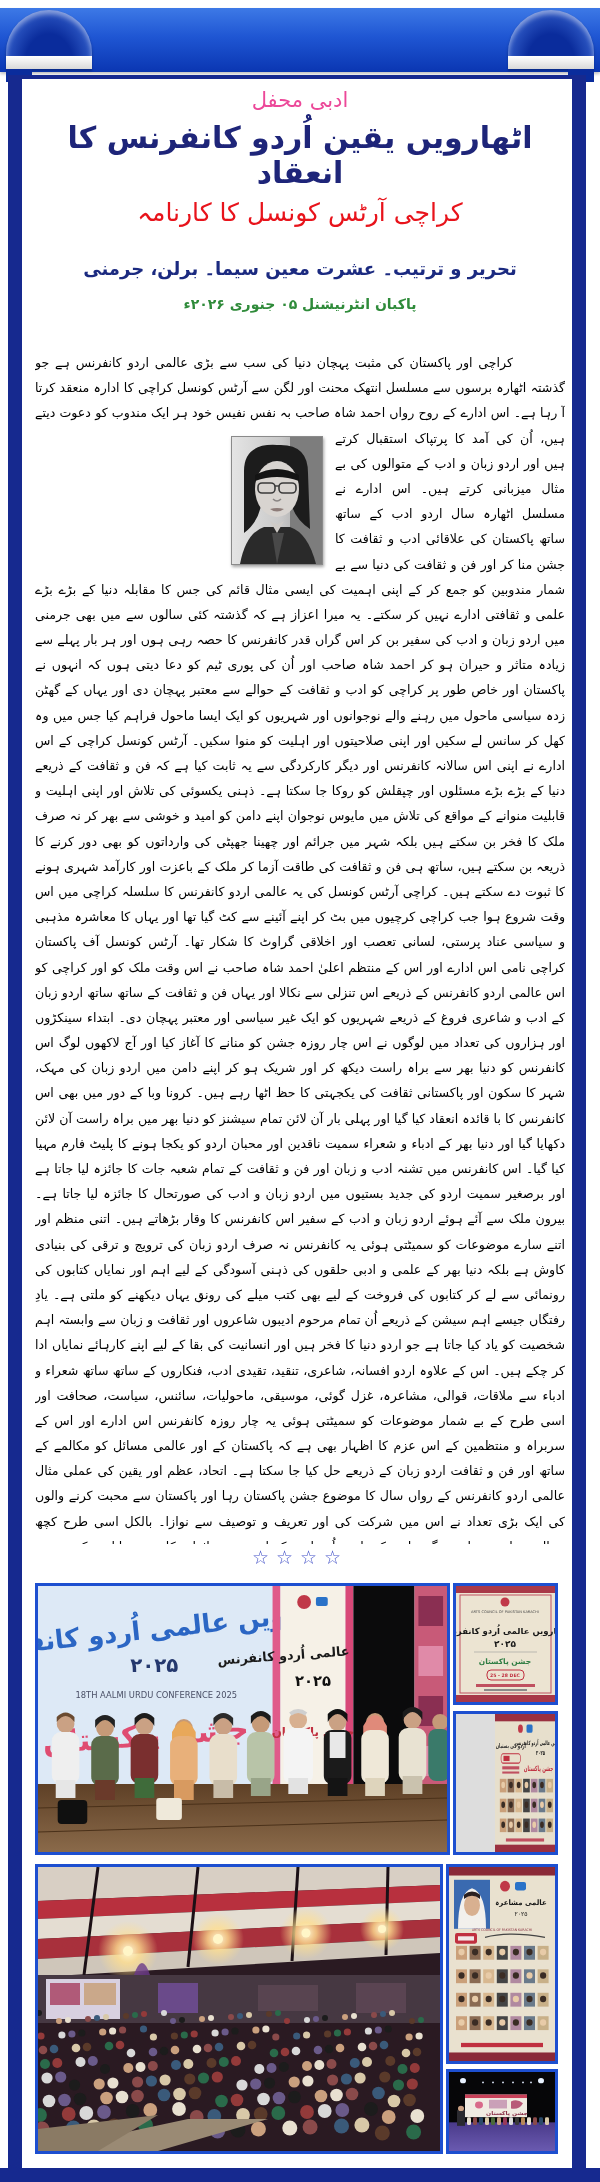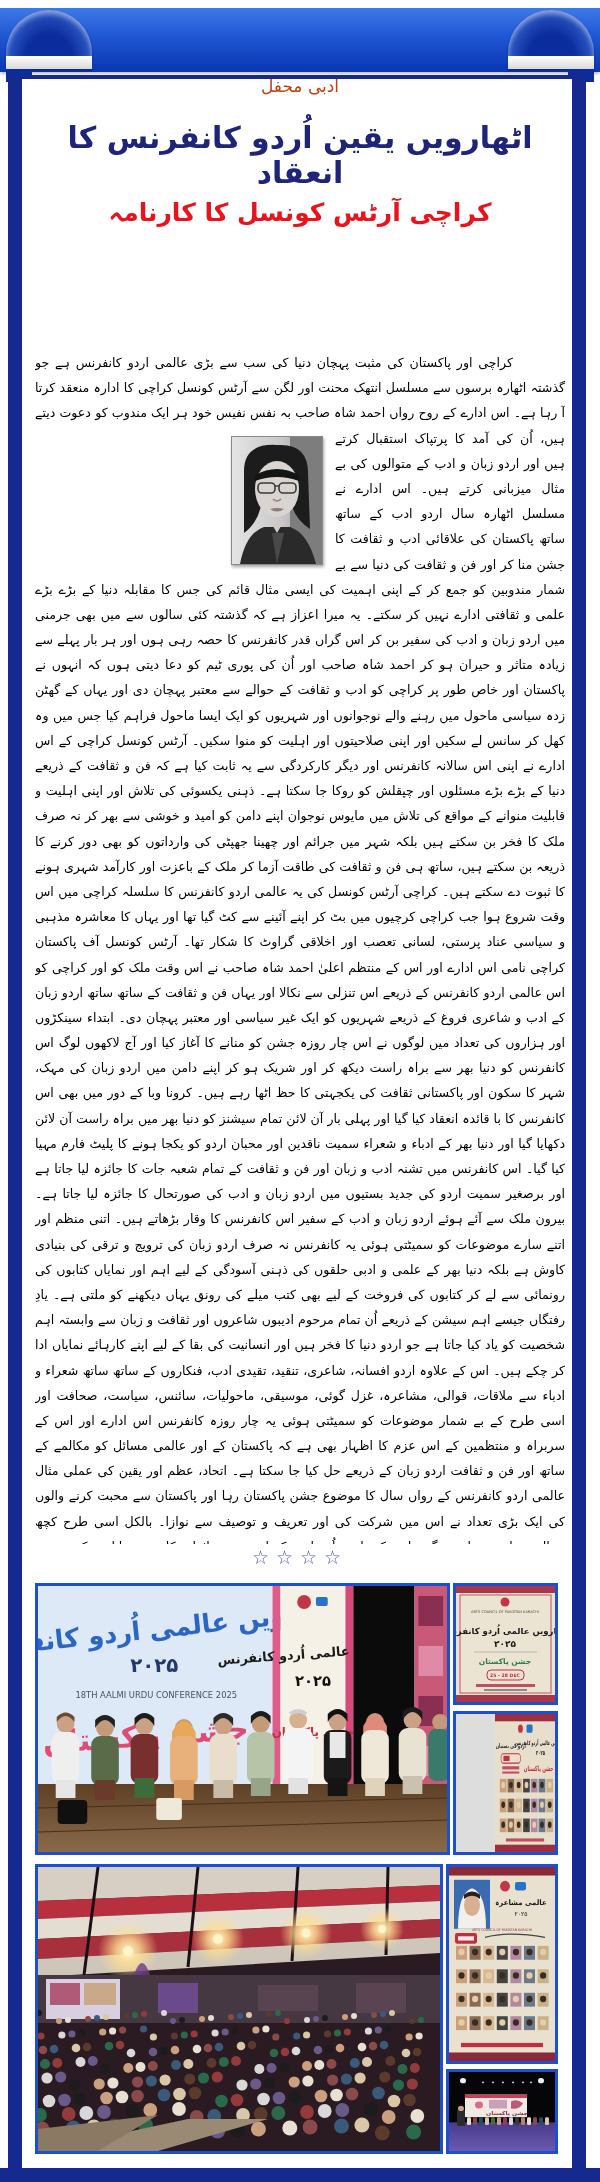--- a/index.html
+++ b/index.html
@@ -21,23 +21,23 @@
   .curl-right .foot{margin-left:60px;}
 
   
   .frame{position:absolute;left:8px;top:75px;width:578px;height:2093px;box-sizing:border-box;
       background:#ffffff;border-left:14px solid #16298f;border-right:14px solid #16298f;
       border-top:4px solid #16298f;}
   .bottom-bar{position:absolute;left:0;top:2168px;width:600px;height:14px;background:#16298f;}
 
   
   .hdr{position:absolute;left:22px;width:556px;text-align:center;direction:rtl;}
-  .section-label{top:76px;color:#c2410c;font-size:17px;}
+  .section-label{top:88px;color:#ec4899;font-size:21px;}
   .headline{top:120px;color:#1e2579;font-size:30px;font-weight:bold;}
-  .subhead{top:198px;color:#e8131b;font-size:25px;font-weight:bold;}
+  .subhead{top:198px;color:#e8131b;font-size:25px;font-weight:normal;}
   .byline{top:258px;color:#1b2a80;font-size:18px;font-weight:bold;}
   .dateline{top:296px;color:#2f8b3a;font-size:14px;font-weight:bold;}
 
   
   .article{position:absolute;left:35px;top:350px;width:530px;height:1194px;overflow:hidden;
       direction:rtl;text-align:justify;color:#000;font-size:12.6px;line-height:2.0;
       text-indent:52px;}
   .author-photo{float:left;width:90px;height:127px;margin:10px 12px 8px 196px;
       border:1px solid #8a8a8a;box-shadow:1px 2px 3px rgba(0,0,0,.35);}
   .author-photo svg{display:block;}
@@ -78,20 +78,22 @@
       <div class="lip"></div>
       <div class="foot"></div>
   </div>
 
   <div class="frame"></div>
   <div class="bottom-bar"></div>
 
   <div class="hdr section-label" style="position:absolute;">ادبی محفل</div>
   <div class="hdr headline" style="position:absolute;">اٹھارویں یقین اُردو کانفرنس کا انعقاد</div>
   <div class="hdr subhead" style="position:absolute;">کراچی آرٹس کونسل کا کارنامہ</div>
+  <div class="hdr byline" style="position:absolute;">تحریر و ترتیب۔ عشرت معین سیما۔ برلن، جرمنی</div>
+  <div class="hdr dateline" style="position:absolute;">پاکبان انٹرنیشنل ۰۵ جنوری ۲۰۲۶ء</div>
 
   <div class="article">
     <span>کراچی اور پاکستان کی مثبت پہچان دنیا کی سب سے بڑی عالمی اردو کانفرنس ہے جو گذشتہ اٹھارہ برسوں سے مسلسل انتھک محنت اور لگن سے آرٹس کونسل کراچی کا ادارہ منعقد کرتا آ رہا ہے۔ اس ادارے کے روح رواں احمد شاہ صاحب بہ نفس نفیس خود ہر ایک مندوب کو دعوت دیتے ہیں،</span>
     <span class="author-photo">
       <svg viewBox="0 0 90 127" width="90" height="127" preserveAspectRatio="none">
         <defs>
           <linearGradient id="pbg" x1="0" y1="0" x2="1" y2="0">
             <stop offset="0" stop-color="#e4e4e4"></stop>
               <stop offset="0.55" stop-color="#c8c8c8"></stop>
             <stop offset="1" stop-color="#8f8f8f"></stop>

